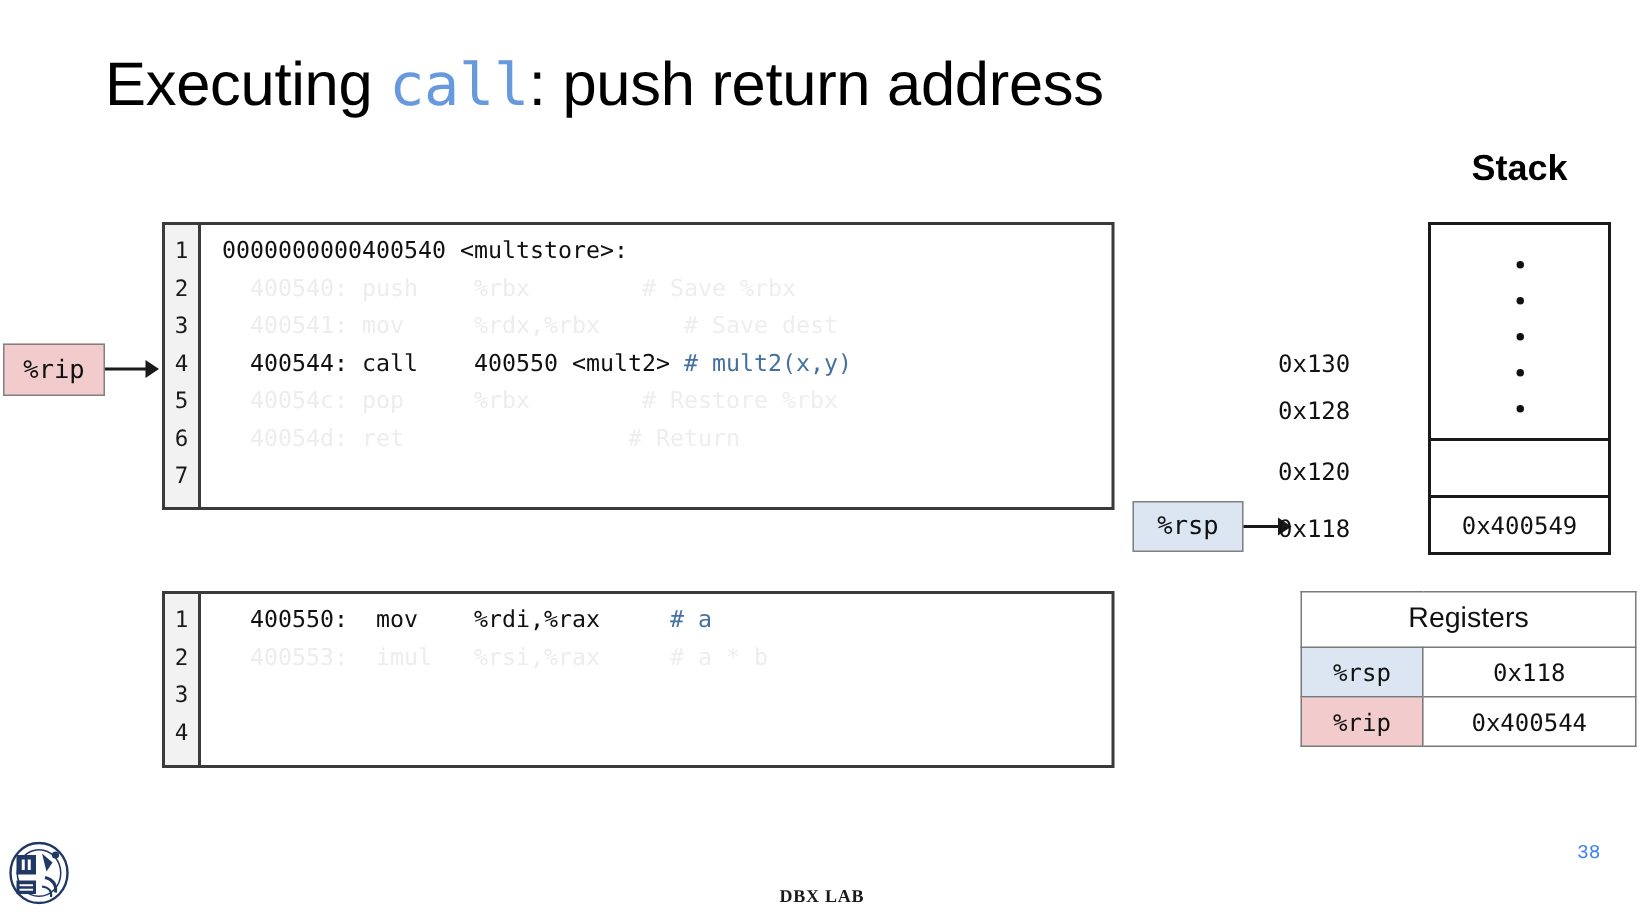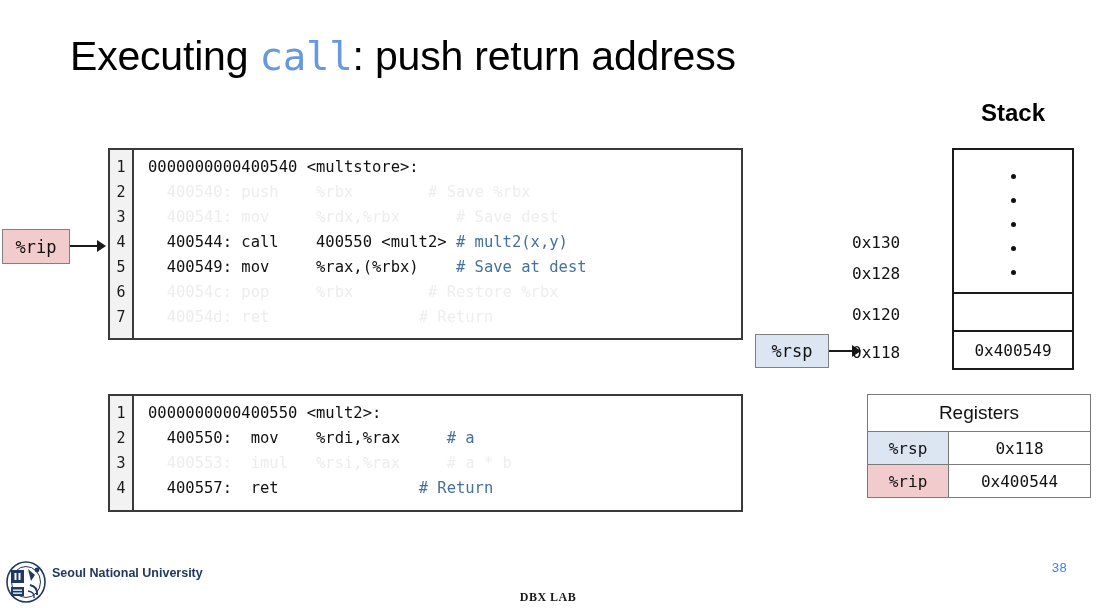--- a/index.html
+++ b/index.html
@@ -251,38 +251,35 @@
     <div class="ln">4</div>
     <div class="ln">5</div>
     <div class="ln">6</div>
     <div class="ln">7</div>
   </div>
   <div class="code-lines">
     <div class="code-line"><span>0000000000400540 &lt;multstore&gt;:</span><span class="cmt"></span></div>
     <div class="code-line faded"><span>  400540: push    %rbx</span><span class="cmt">        # Save %rbx</span></div>
     <div class="code-line faded"><span>  400541: mov     %rdx,%rbx</span><span class="cmt">      # Save dest</span></div>
     <div class="code-line"><span>  400544: call    400550 &lt;mult2&gt;</span><span class="cmt"> # mult2(x,y)</span></div>
-    <div class="code-line"><span>  400549: mov     %rax,(%rbx)</span><span class="cmt">    # Save at dest</span></div>
     <div class="code-line faded"><span>  40054c: pop     %rbx</span><span class="cmt">        # Restore %rbx</span></div>
     <div class="code-line faded"><span>  40054d: ret</span><span class="cmt">                # Return</span></div>
   </div>
 </div>
 
 <div class="code-block" id="code-block-2" style="left:108px; top:394px; width:635px; height:118px;">
   <div class="gutter">
     <div class="ln">1</div>
     <div class="ln">2</div>
     <div class="ln">3</div>
     <div class="ln">4</div>
   </div>
   <div class="code-lines">
-    <div class="code-line"><span>0000000000400550 &lt;mult2&gt;:</span><span class="cmt"></span></div>
     <div class="code-line"><span>  400550:  mov    %rdi,%rax</span><span class="cmt">     # a</span></div>
     <div class="code-line faded"><span>  400553:  imul   %rsi,%rax</span><span class="cmt">     # a * b</span></div>
-    <div class="code-line"><span>  400557:  ret</span><span class="cmt">               # Return</span></div>
   </div>
 </div>
 
 <div class="reg-callout" id="rip-callout">
   <span>%rip</span>
 </div>
 <div class="arrow-line" style="left:70px; top:245px; width:28px;"></div>
 <div class="arrow-head" style="left:97px; top:240px;"></div>
 
 <div class="reg-callout" id="rsp-callout">
@@ -336,16 +333,15 @@
   <rect x="14.5" y="12" width="2" height="7" fill="#ffffff"></rect>
   <rect x="7" y="26" width="13" height="9" fill="#1f3864"></rect>
   <rect x="9" y="28.5" width="9" height="1.3" fill="#ffffff"></rect>
   <rect x="9" y="31.5" width="9" height="1.3" fill="#ffffff"></rect>
   <path d="M24 8 L31 14 L27 20 Z" fill="#1f3864"></path>
   <path d="M26 24 Q34 26 33 34" fill="none" stroke="#1f3864" stroke-width="2"></path>
   <path d="M24 30 Q31 31 30 37" fill="none" stroke="#1f3864" stroke-width="1.4"></path>
   <circle cx="33" cy="9" r="2.4" fill="#1f3864"></circle>
 </svg>
 <div id="footer-univ">
-  <div>Seoul National University</div>
 </div>
 <div id="footer-center">DBX LAB</div>
 <div id="page-number">38</div>
 
 </body></html>

